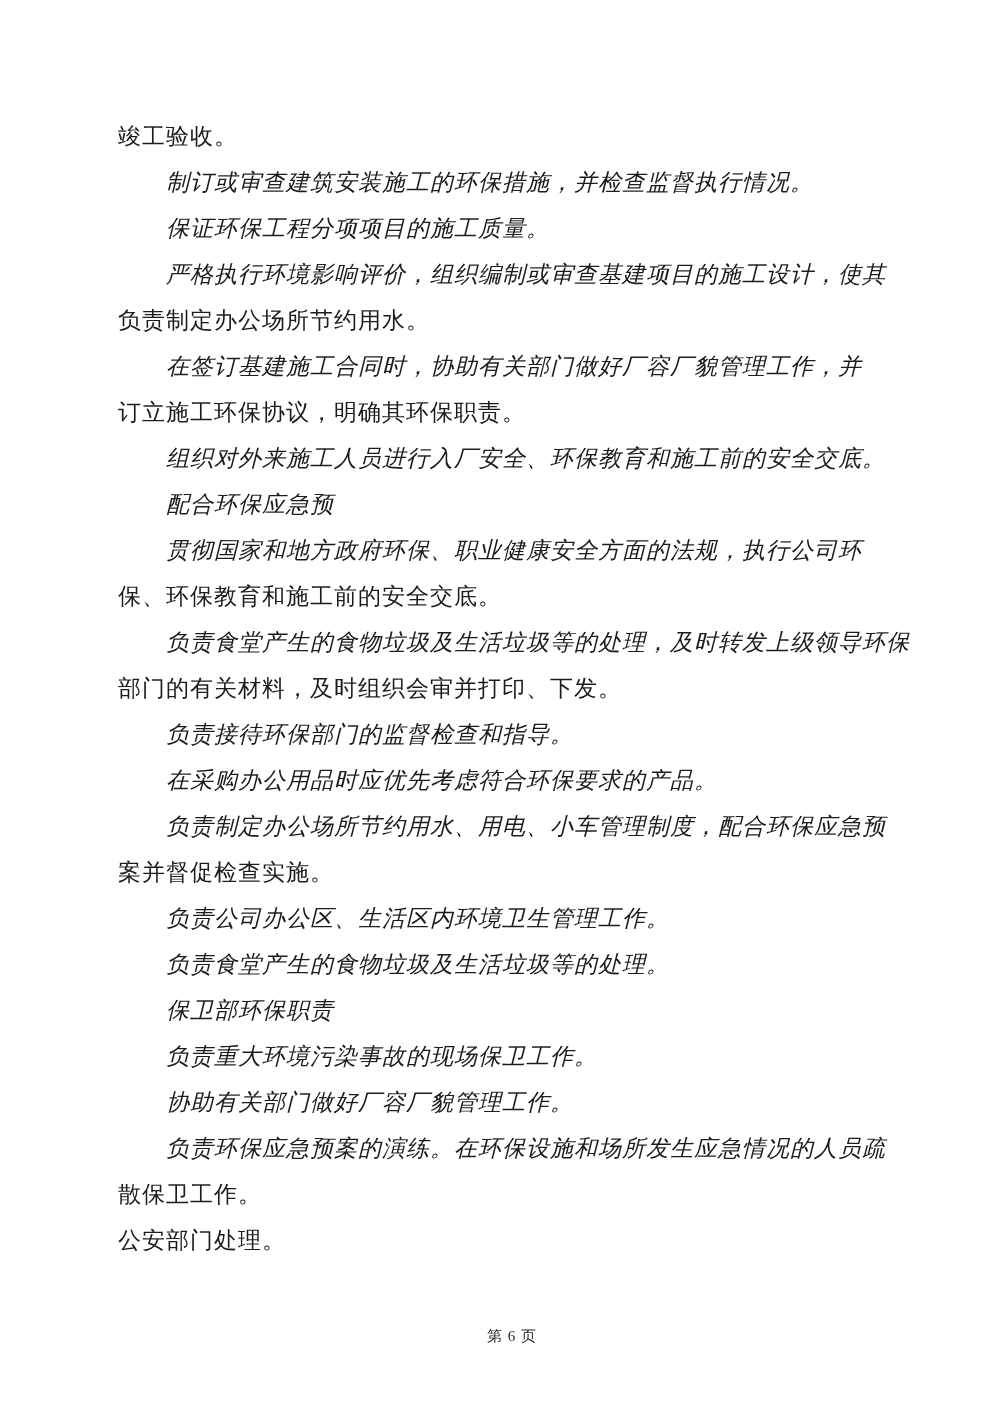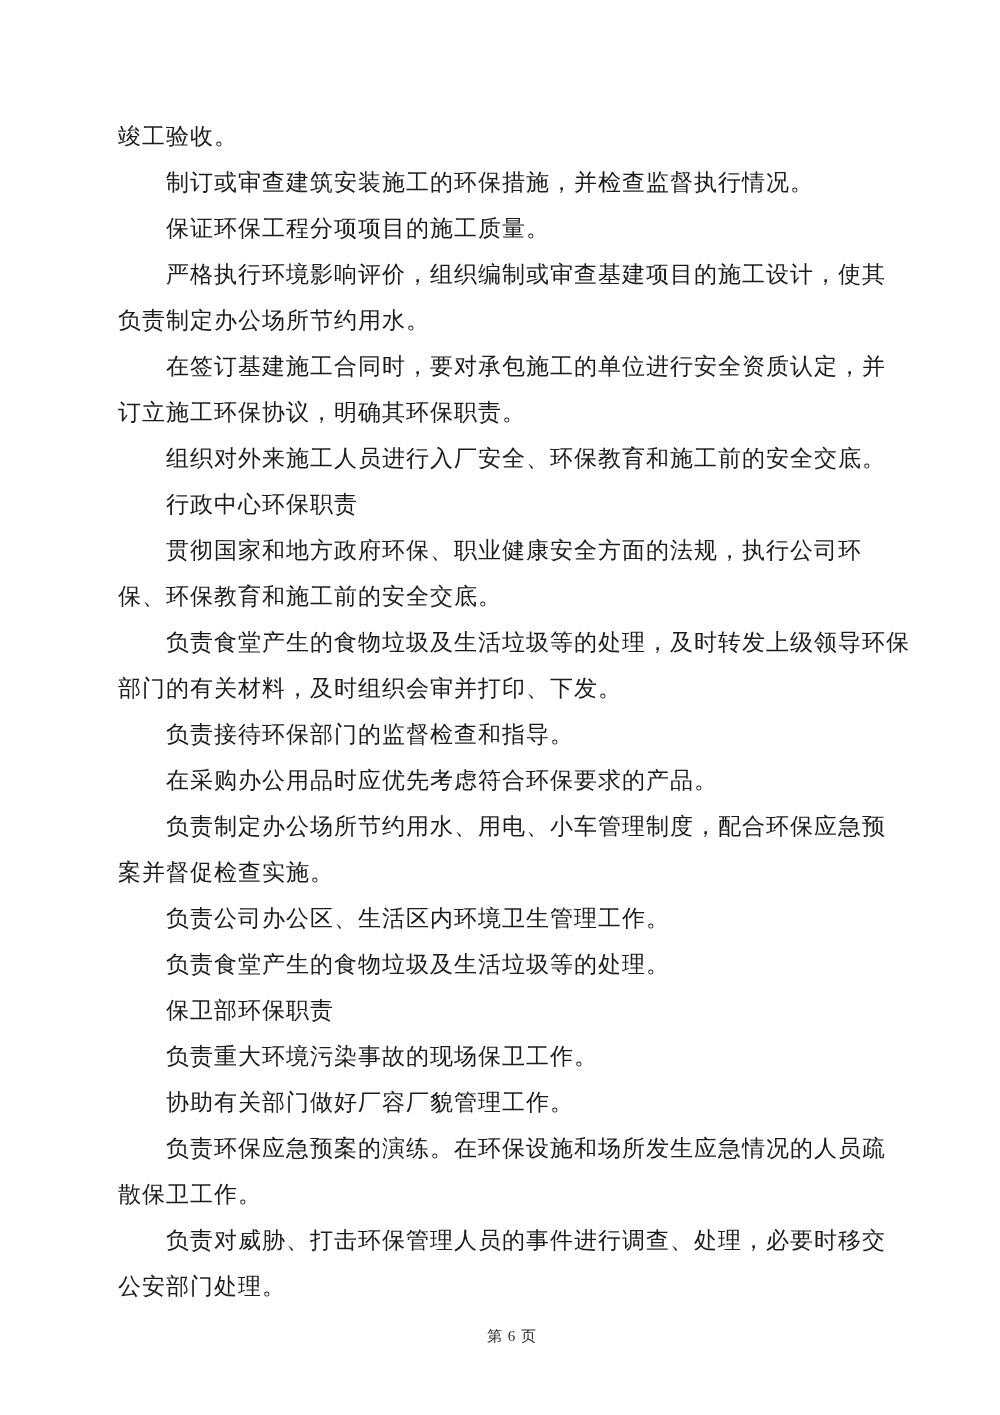--- a/index.html
+++ b/index.html
@@ -24,20 +24,21 @@
   }
   .line {
     height: 46px;
     line-height: 46px;
     font-size: 23px;
     letter-spacing: 1px;
     white-space: nowrap;
   }
   .line.indent {
     padding-left: 48px;
+    font-style: italic;
   }
   .footer {
     position: absolute;
     top: 1327px;
     left: 0;
     width: 1000px;
     text-align: center;
     font-size: 15px;
     letter-spacing: 1px;
     color: #2a2a2a;
@@ -47,36 +48,35 @@
 </head>
 <body>
 
 <div class="page">
   <div class="content">
       <div class="line">竣工验收。</div>
       <div class="line indent">制订或审查建筑安装施工的环保措施，并检查监督执行情况。</div>
       <div class="line indent">保证环保工程分项项目的施工质量。</div>
       <div class="line indent">严格执行环境影响评价，组织编制或审查基建项目的施工设计，使其</div>
       <div class="line">负责制定办公场所节约用水。</div>
-      <div class="line indent">在签订基建施工合同时，要对承包施工的单位进行安全资质认定，并</div>
+      <div class="line indent">在签订基建施工合同时，协助有关部门做好厂容厂貌管理工作，并</div>
       <div class="line">订立施工环保协议，明确其环保职责。</div>
       <div class="line indent">组织对外来施工人员进行入厂安全、环保教育和施工前的安全交底。</div>
-      <div class="line indent">行政中心环保职责</div>
+      <div class="line indent">配合环保应急预</div>
       <div class="line indent">贯彻国家和地方政府环保、职业健康安全方面的法规，执行公司环</div>
       <div class="line">保、环保教育和施工前的安全交底。</div>
       <div class="line indent">负责食堂产生的食物垃圾及生活垃圾等的处理，及时转发上级领导环保</div>
       <div class="line">部门的有关材料，及时组织会审并打印、下发。</div>
       <div class="line indent">负责接待环保部门的监督检查和指导。</div>
       <div class="line indent">在采购办公用品时应优先考虑符合环保要求的产品。</div>
       <div class="line indent">负责制定办公场所节约用水、用电、小车管理制度，配合环保应急预</div>
       <div class="line">案并督促检查实施。</div>
       <div class="line indent">负责公司办公区、生活区内环境卫生管理工作。</div>
       <div class="line indent">负责食堂产生的食物垃圾及生活垃圾等的处理。</div>
       <div class="line indent">保卫部环保职责</div>
       <div class="line indent">负责重大环境污染事故的现场保卫工作。</div>
       <div class="line indent">协助有关部门做好厂容厂貌管理工作。</div>
       <div class="line indent">负责环保应急预案的演练。在环保设施和场所发生应急情况的人员疏</div>
       <div class="line">散保卫工作。</div>
-      <div class="line indent">负责对威胁、打击环保管理人员的事件进行调查、处理，必要时移交</div>
       <div class="line">公安部门处理。</div>
     </div>
   <div class="footer">第 6 页</div>
 </div>
 
 </body></html>

